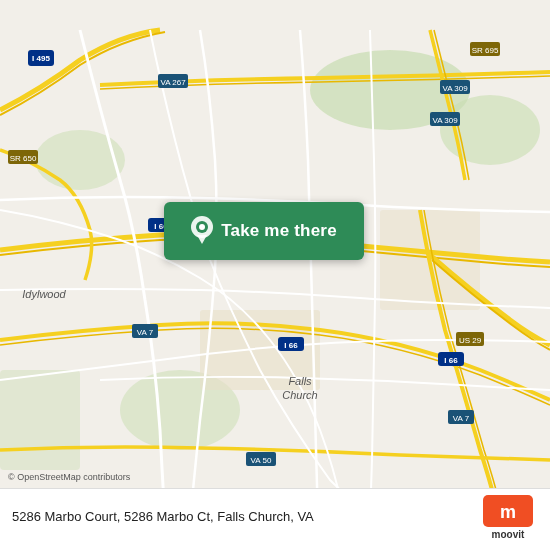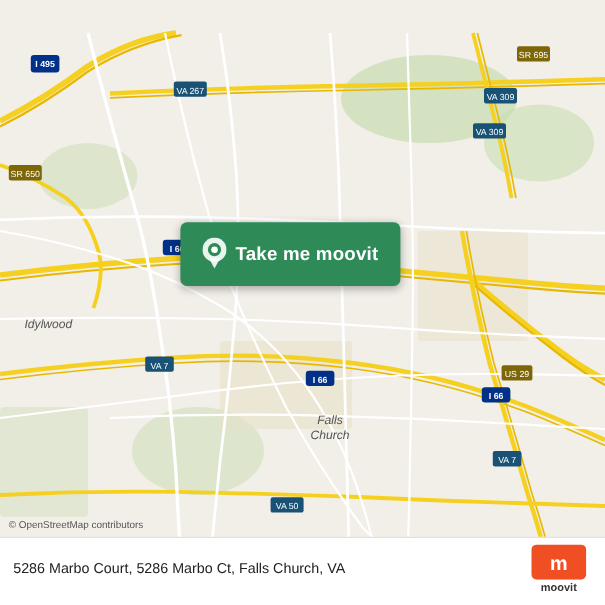--- a/index.html
+++ b/index.html
@@ -196,21 +196,21 @@
   </svg>
 
   <div class="take-me-there-btn">
 
     <svg width="22" height="30" viewBox="0 0 22 30" xmlns="http://www.w3.org/2000/svg">
       <circle cx="11" cy="11" r="11" fill="white" opacity="0.9"></circle>
       <circle cx="11" cy="11" r="6" fill="#2e8b57"></circle>
       <circle cx="11" cy="11" r="3" fill="white"></circle>
       <polygon points="11,28 6,19 16,19" fill="white" opacity="0.9"></polygon>
     </svg>
-    <span class="btn-label">Take me moovit</span>
+    <span class="btn-label">Take me there</span>
   </div>
 
   <div class="osm-credit">© OpenStreetMap contributors</div>
 
   <div class="bottom-bar">
     <div class="address-text">
       <span>5286 Marbo Court, 5286 Marbo Ct, Falls Church, VA</span><br>
     </div>
     <div class="moovit-logo">
 

